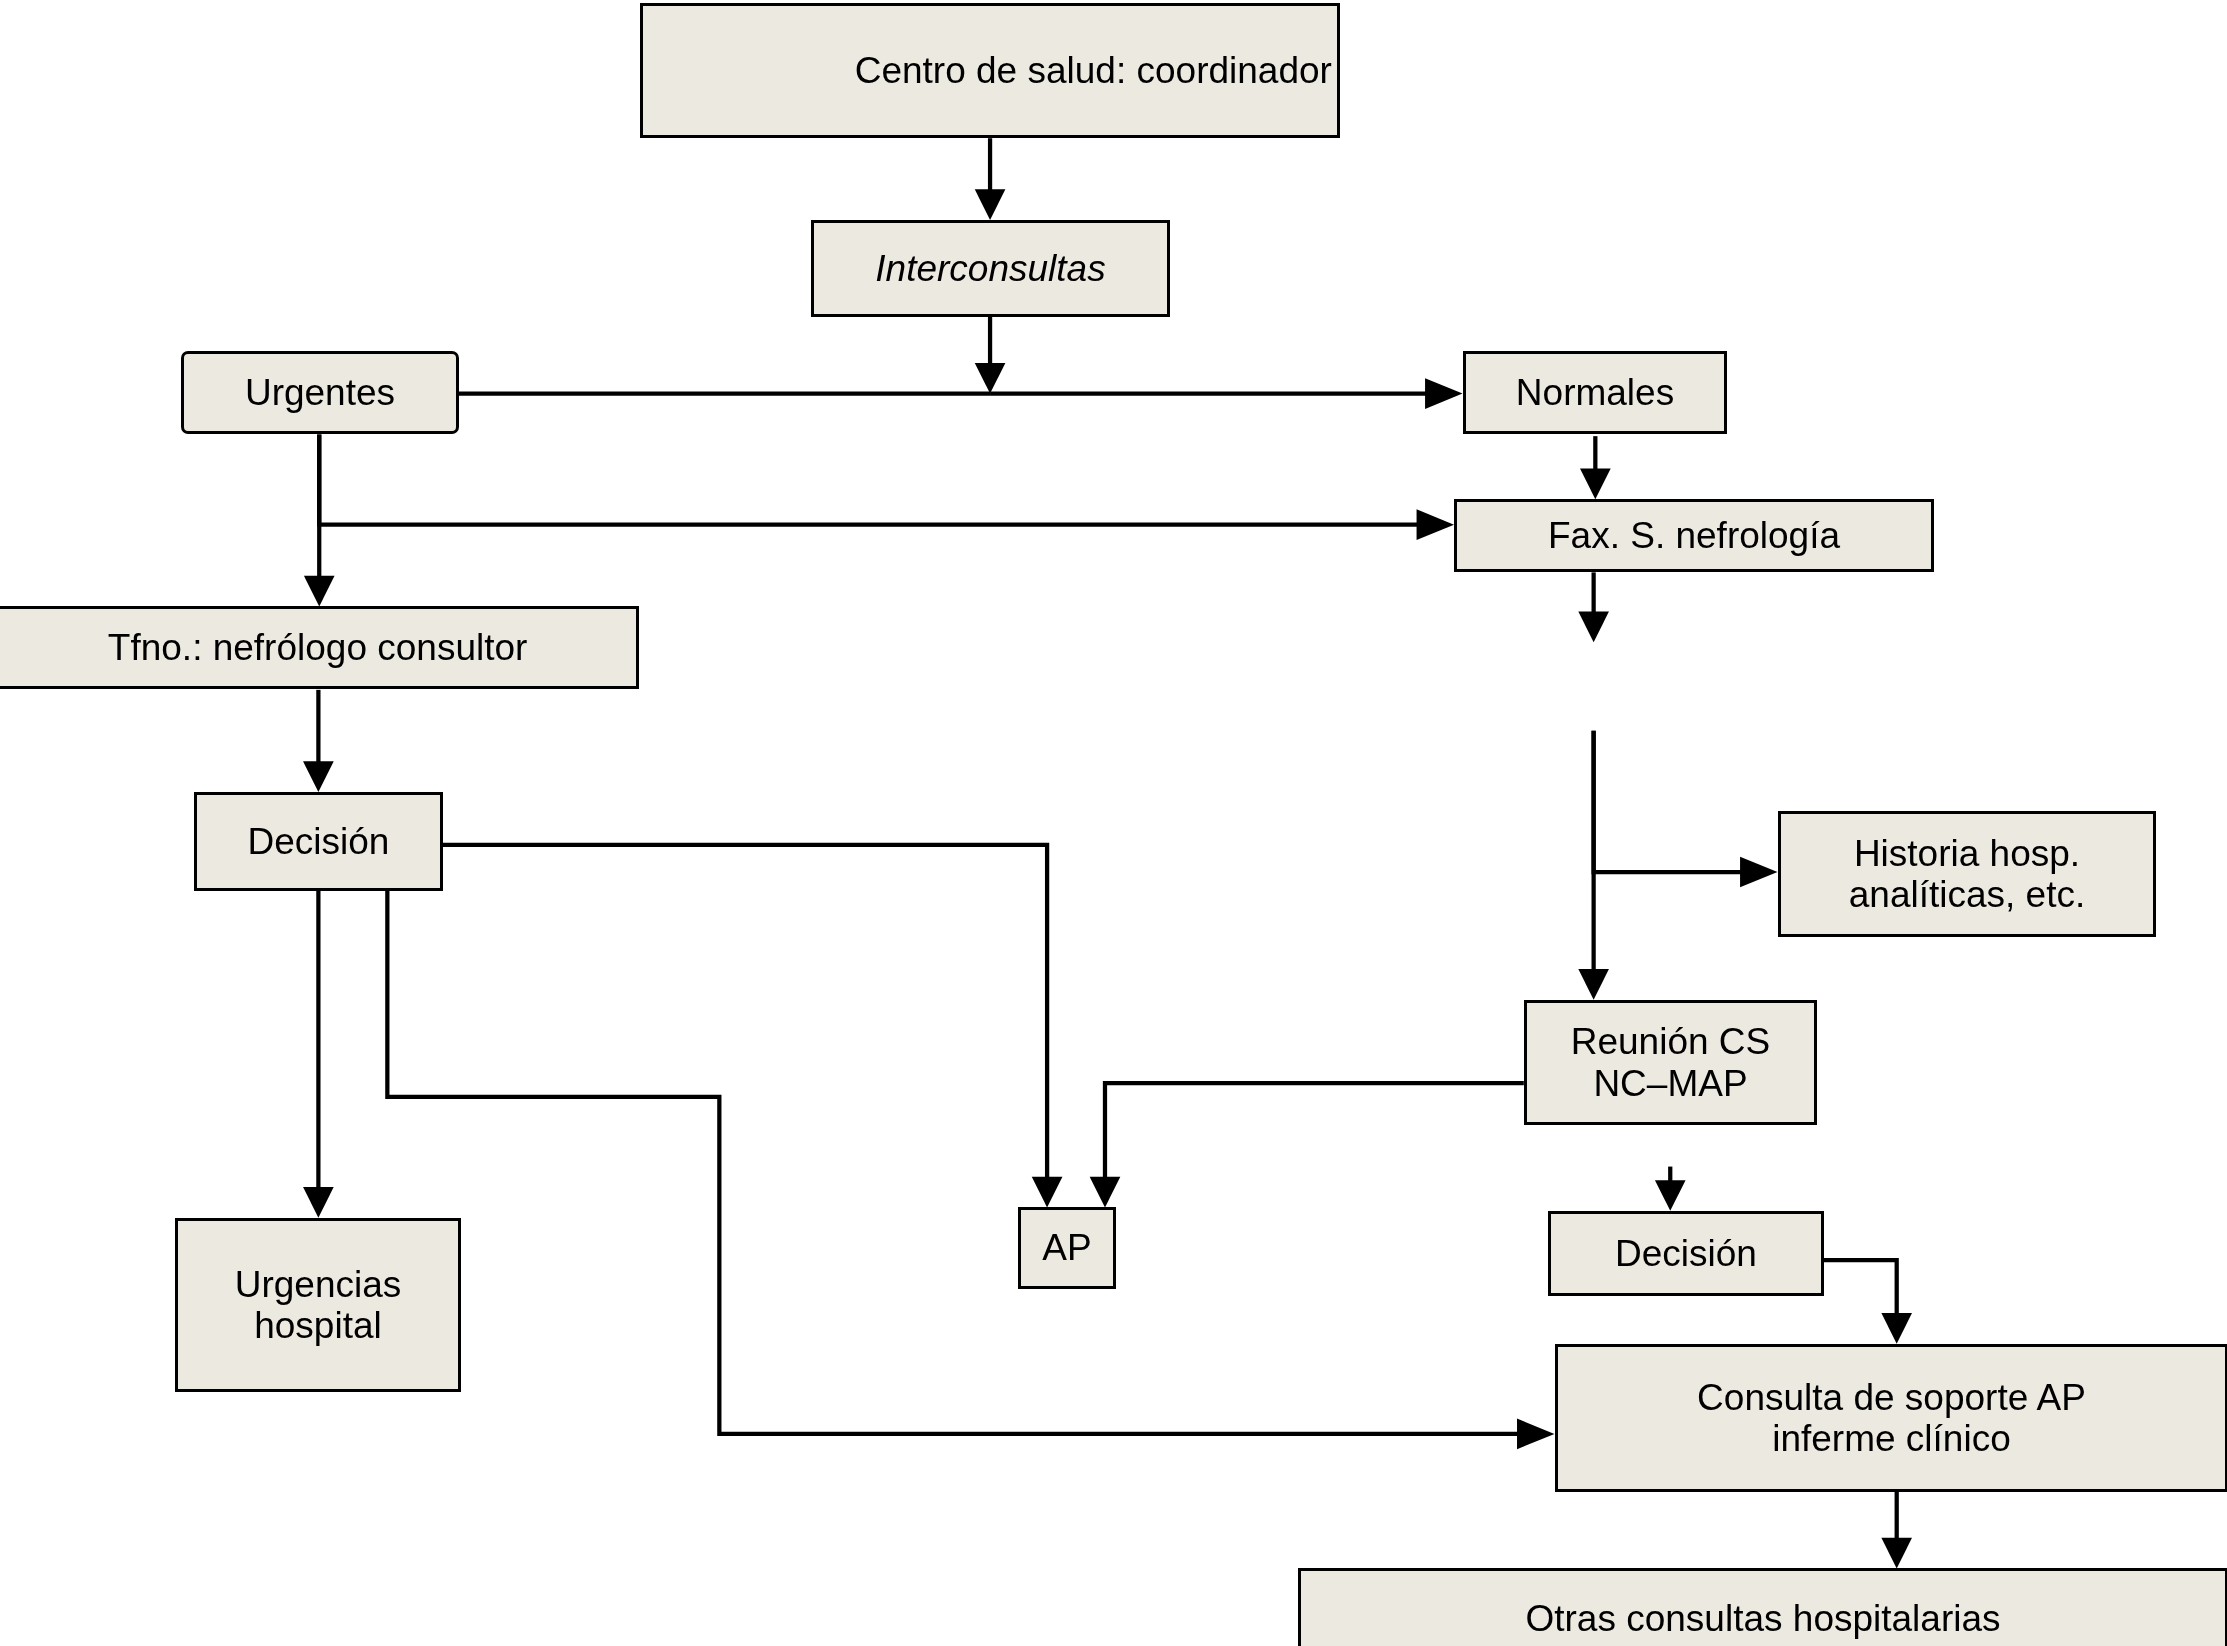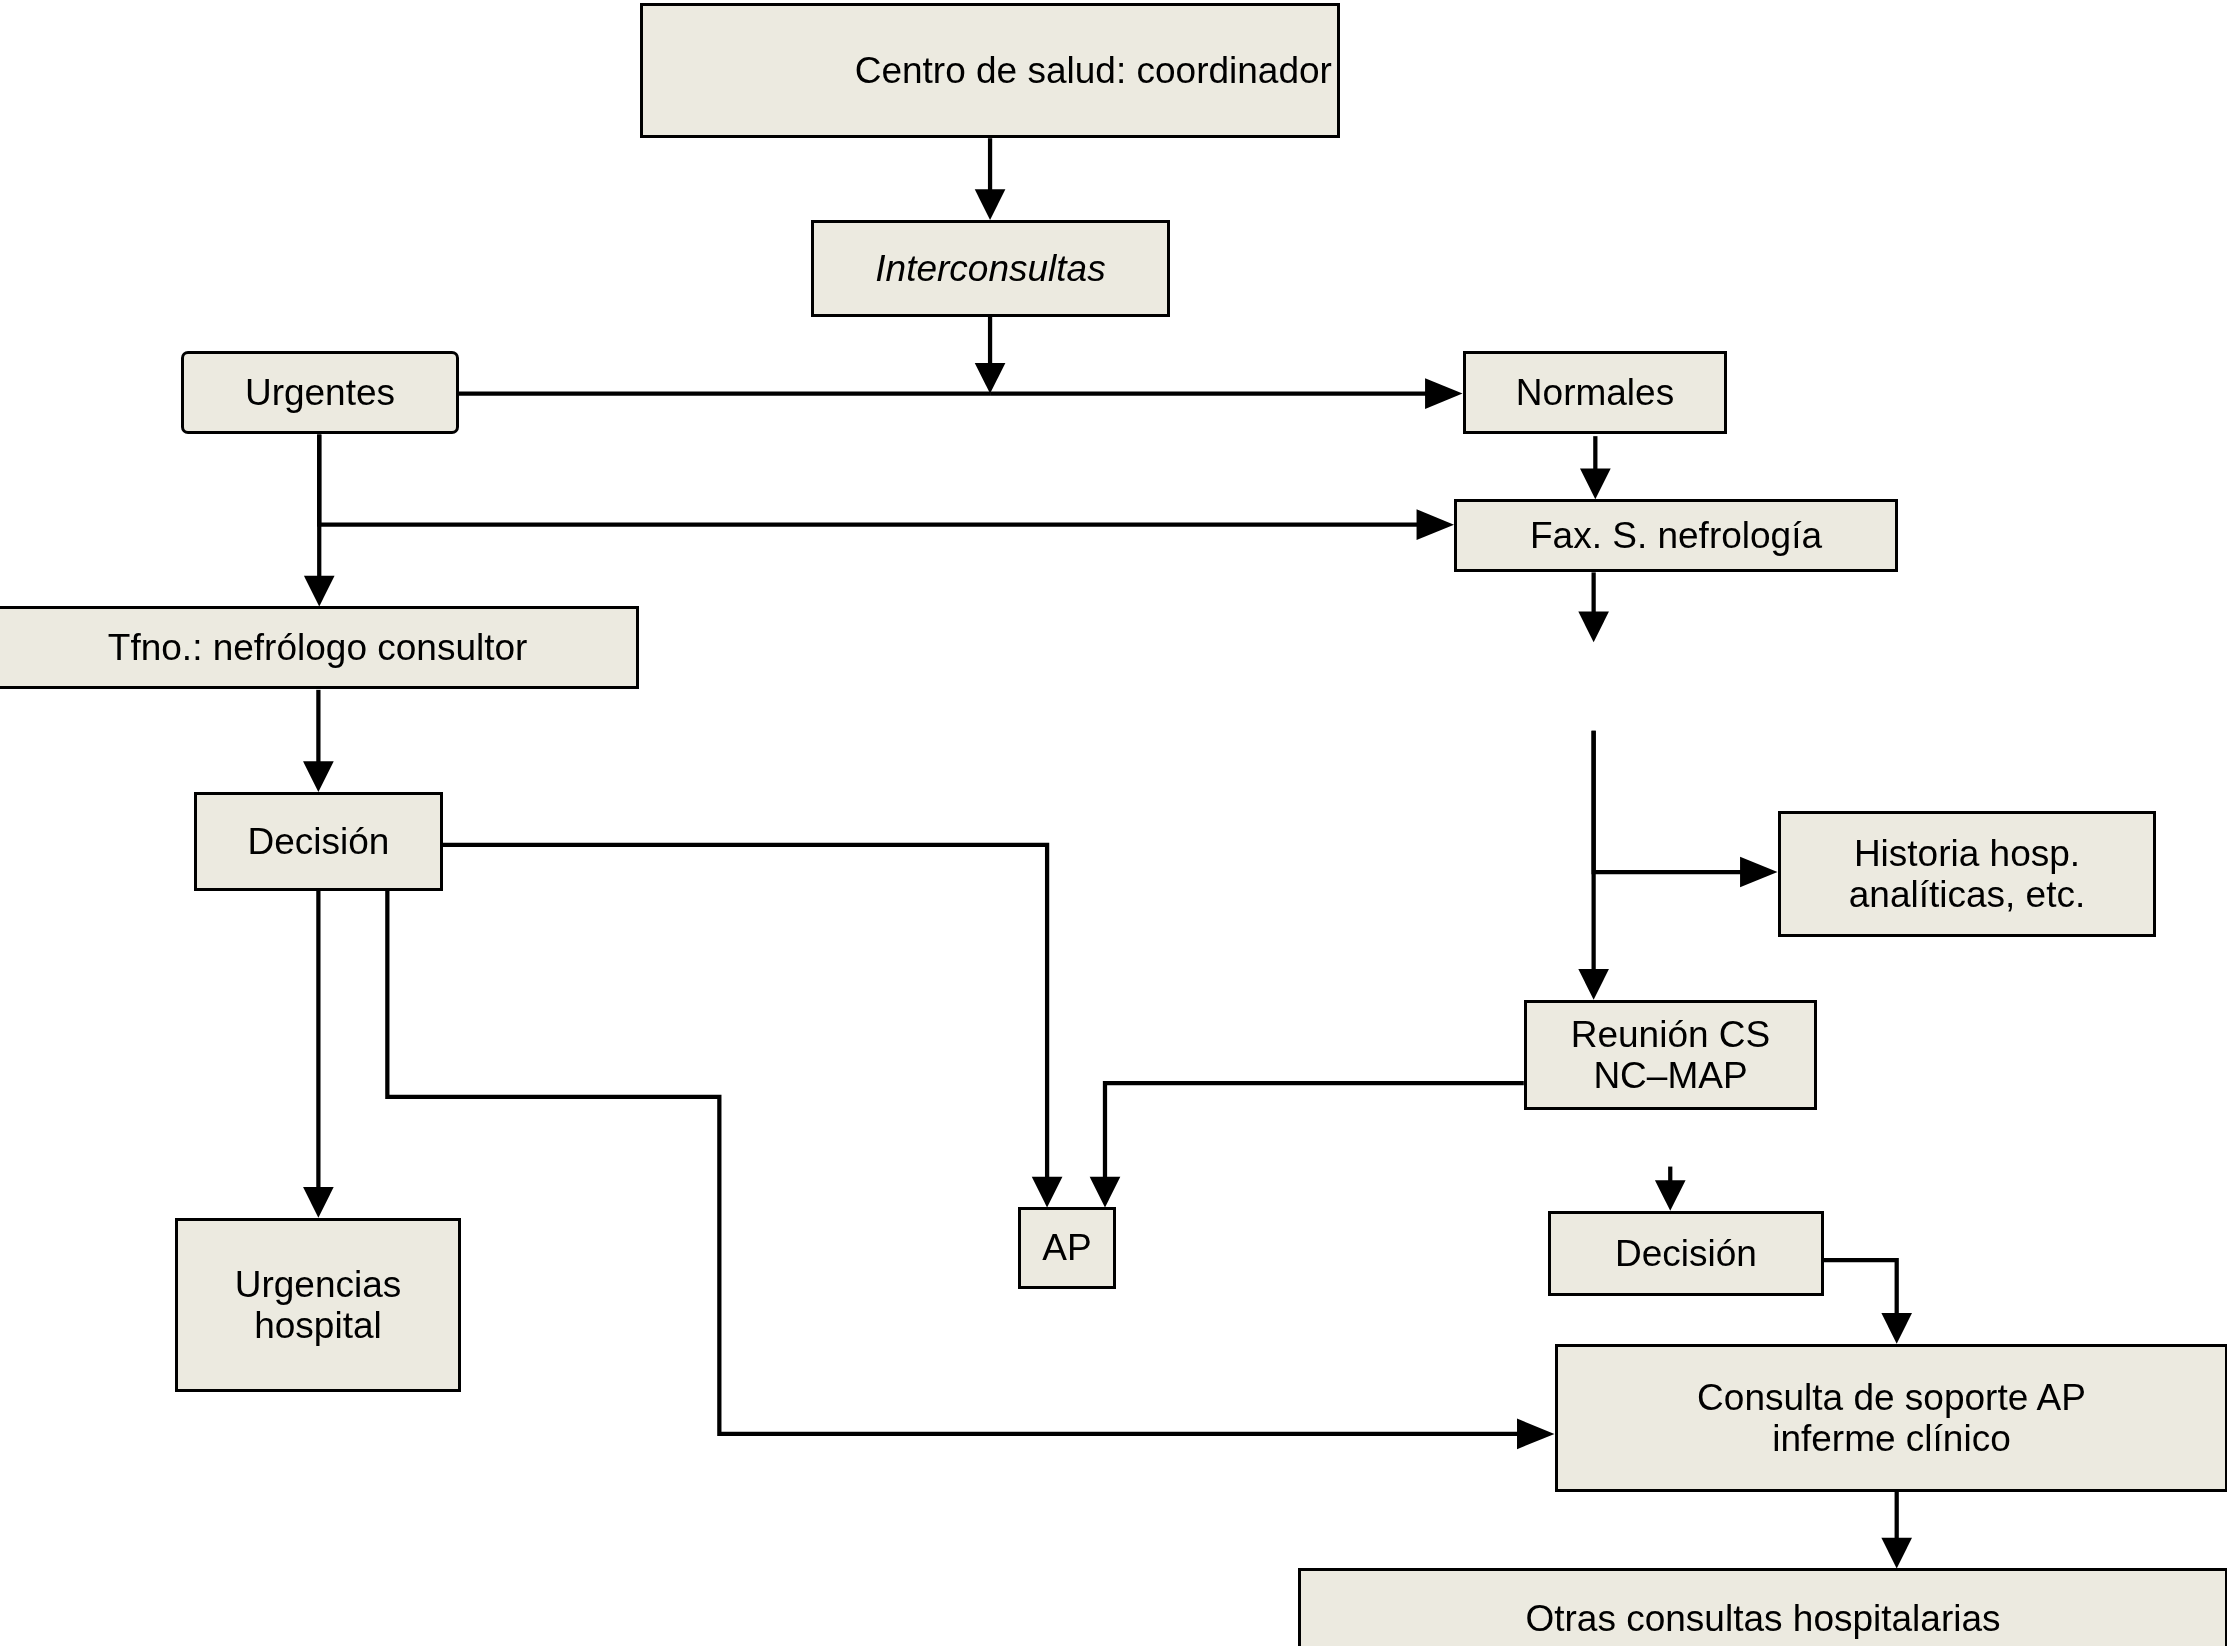--- a/index.html
+++ b/index.html
@@ -152,39 +152,39 @@
   </div>
 
   <div class="node" style="left:181px; top:351px; width:278px; height:83px;border-radius:7px;">
     <span>Urgentes</span>
   </div>
 
   <div class="node" style="left:1463px; top:351px; width:264px; height:83px;">
     <span>Normales</span>
   </div>
 
-  <div class="node" style="left:1454px; top:499px; width:444px; height:73px;">
+  <div class="node" style="left:1454px; top:499px; width:480px; height:73px;">
     <span>Fax. S. nefrología</span>
   </div>
 
   <div class="node" style="left:-3.4px; top:606px; width:642px; height:83px;">
     <span>Tfno.: nefrólogo consultor</span>
   </div>
 
 
   <div class="node" style="left:194px; top:792px; width:249px; height:99px;">
     <span>Decisión</span>
   </div>
 
   <div class="node" style="left:1778px; top:811px; width:378px; height:126px;">
     <span>Historia hosp.
 analíticas, etc.</span>
   </div>
 
-  <div class="node" style="left:1524px; top:1000px; width:293px; height:110px;">
+  <div class="node" style="left:1524px; top:1000px; width:293px; height:125px;">
     <span>Reunión CS
 NC–MAP</span>
   </div>
 
   <div class="node" style="left:1018px; top:1207px; width:98px; height:82px;">
     <span>AP</span>
   </div>
 
   <div class="node" style="left:1548px; top:1211px; width:276px; height:85px;">
     <span>Decisión</span>

